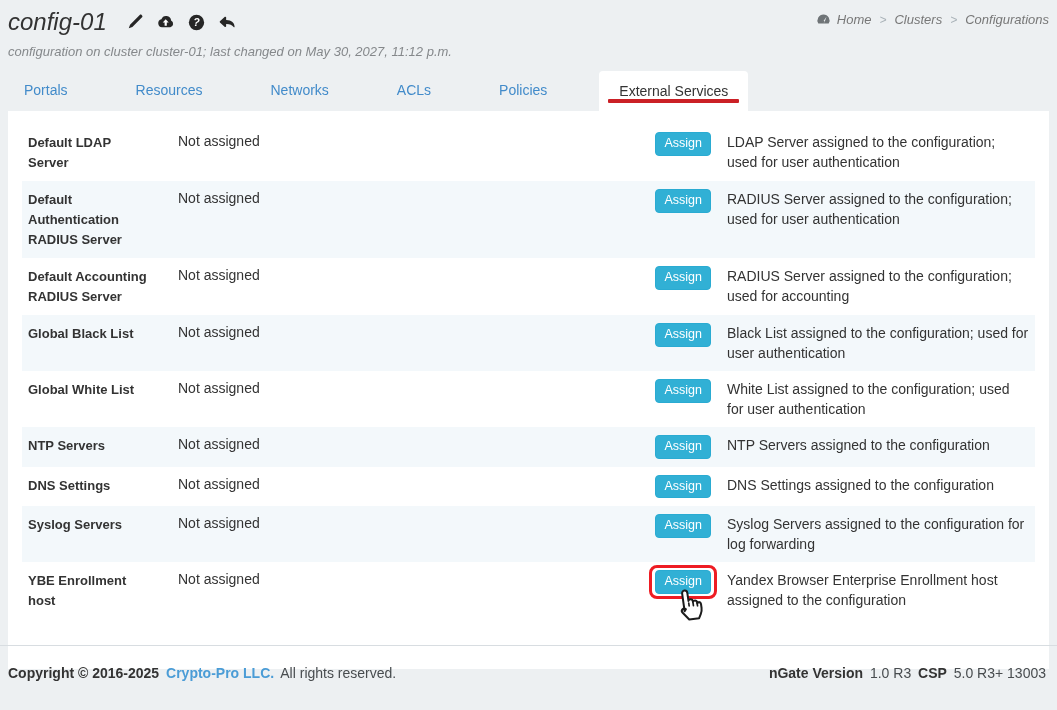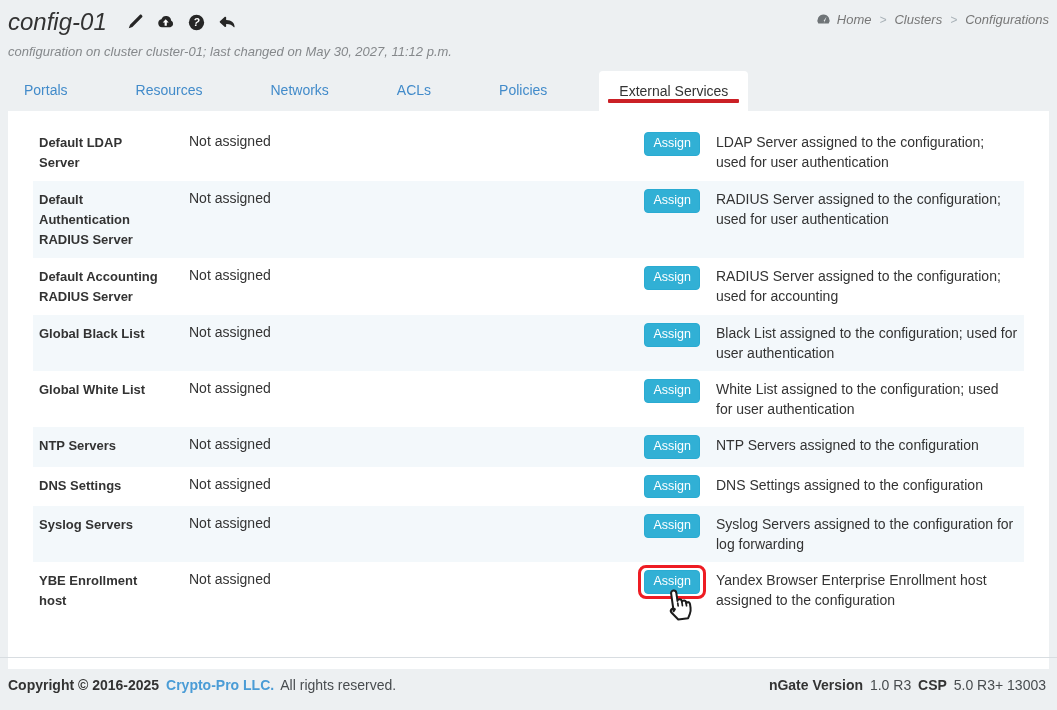--- a/index.html
+++ b/index.html
@@ -29,21 +29,21 @@
   .tab.active {
     background: #fff; color: #333; border-radius: 4px 4px 0 0;
     padding: 12px 20px 12px; position: relative; cursor: default;
   }
   .tab.active::after {
     content: ""; position: absolute; left: 9px; right: 9px; bottom: 8px;
     height: 4px; background: #cb2026; border-radius: 1px;
   }
 
   
-  .panel { margin: 0 8px; background: #fff; padding: 13px 25px 30px; }
+  .panel { margin: 0 8px; background: #fff; padding: 13px 14px 30px; }
   .srow { display: flex; align-items: flex-start; padding: 8px 6px; line-height: 19px; }
   .srow:nth-child(even) { background: #f3f8fb; }
   .c-label { width: 126px; flex: none; font-weight: bold; font-size: 13px; line-height: 20px; margin-right: 24px; padding-top: 1px; }
   .c-status { flex: 1; }
   .c-action { width: 47px; flex: none; margin-right: 16px; position: relative; display: flex; justify-content: flex-end; }
   .c-desc { width: 302px; flex: none; line-height: 20px; }
 
   .btn-assign {
     background: #31b0d5; border: 1px solid #2aabd2; color: #fff;
     font-family: inherit; font-size: 12.5px; line-height: 1;
@@ -51,21 +51,21 @@
   }
   .btn-wrap { position: relative; display: inline-block; }
   .hl-ring {
     position: absolute; top: -5px; bottom: -5px; left: -6px; right: -6px;
     border: 3px solid #ee1c23; border-radius: 8px; pointer-events: none;
   }
   .cursor-icon { position: absolute; top: 15px; right: 3px; pointer-events: none; }
 
   
   .footer {
-    position: absolute; left: 0; right: 0; bottom: 0; height: 53px;
+    position: absolute; left: 0; right: 0; bottom: 12px; height: 53px;
     border-top: 1px solid #d8dde1; padding: 19px 8px 0;
     display: flex; justify-content: space-between; font-size: 14px; color: #484c4f;
   }
   .b { font-weight: bold; color: #333; }
   .flink { color: #4a9cd6; font-weight: bold; text-decoration: none; cursor: pointer; }
   .f-left > *, .f-right > * { margin-right: 3px; }
   .f-right { margin-right: 0; }
 </style>
 </head>
 <body>

